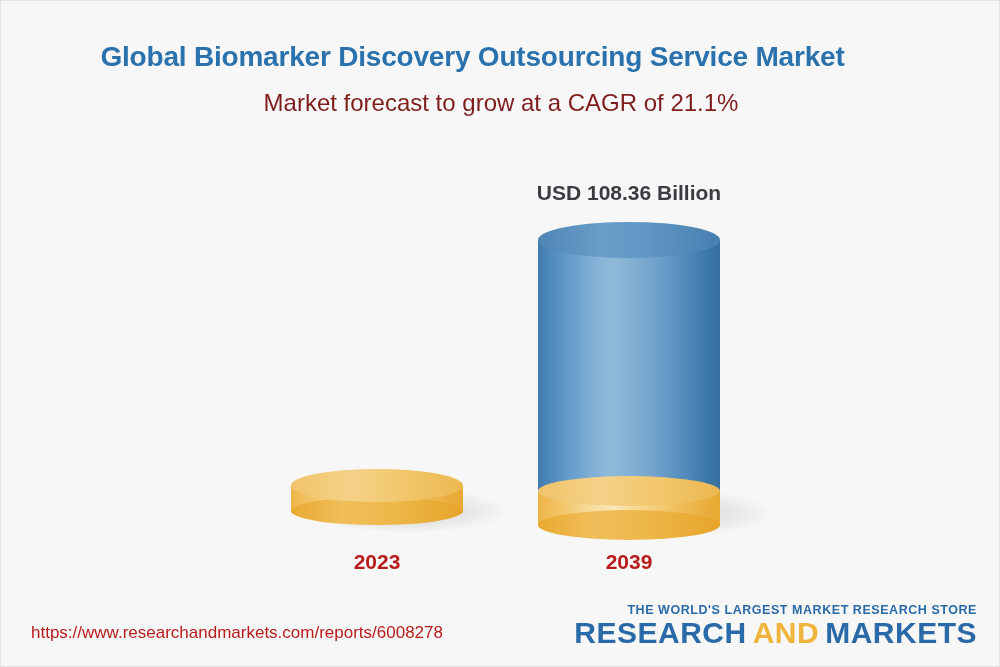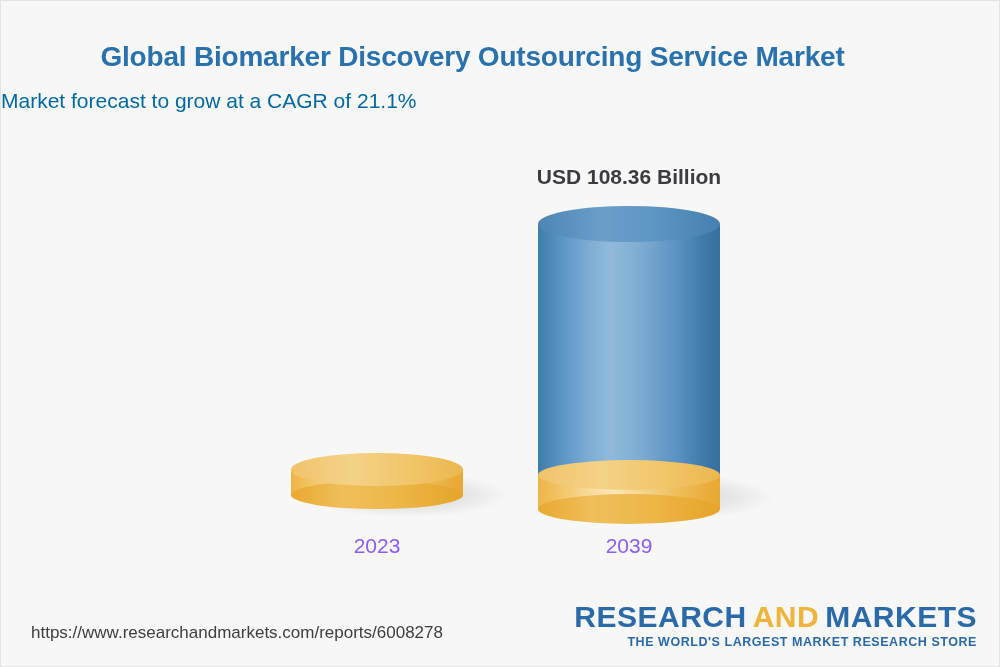--- a/index.html
+++ b/index.html
@@ -34,48 +34,49 @@
     font-weight: bold;
     color: #2a72ad;
     letter-spacing: -0.2px;
     white-space: nowrap;
   }
   #chart-subtitle {
     position: absolute;
     top: 88px;
     left: 0;
     width: 1000px;
-    font-size: 21px;
+    text-align: center;
+    font-size: 24px;
     font-weight: normal;
-    color: #0369a1;
+    color: #7f1d1d;
     white-space: nowrap;
   }
 
   
   #plot-area {
     position: absolute;
     left: 0;
-    top: 0;
+    top: 16px;
     width: 864px;
     height: 600px;
   }
 
   .value-label {
     position: absolute;
     font-size: 21px;
     font-weight: bold;
     color: #3b3b42;
     white-space: nowrap;
     text-align: center;
   }
   .year-label {
     position: absolute;
     font-size: 21px;
-    font-weight: normal;
-    color: #8b5cf6;
+    font-weight: bold;
+    color: #b91c1c;
     white-space: nowrap;
     text-align: center;
   }
 
   
   .cyl {
     position: absolute;
   }
   .cyl-shadow {
     position: absolute;
@@ -140,21 +141,21 @@
     background: linear-gradient(to right,
       #e9a930 0%, #f0be5a 30%, #edb749 60%, #e6a429 100%);
   }
 
   
   #footer-url {
     position: absolute;
     left: 30px;
     top: 622px;
     font-size: 17px;
-    color: #404040;
+    color: #b91c1c;
     white-space: nowrap;
   }
   #logo {
     position: absolute;
     right: 22px;
     top: 600px;
     text-align: right;
   }
   #logo-main {
     font-size: 30px;
@@ -210,17 +211,17 @@
       <div class="cyl-top gold-top" style="top:0px; height:33px;"></div>
     </div>
 
     <div class="year-label" style="left:276px; top:533px; width:200px;">2023</div>
 
   </div>
 
   <div id="footer-url">https://www.researchandmarkets.com/reports/6008278</div>
 
   <div id="logo">
+    <div id="logo-tagline">THE WORLD'S LARGEST MARKET RESEARCH STORE</div>
     <div id="logo-main"><span class="logo-blue">RESEARCH</span><span class="logo-gold" style="margin:0 6px;">AND</span><span class="logo-blue">MARKETS</span></div>
-    <div id="logo-tagline">THE WORLD'S LARGEST MARKET RESEARCH STORE</div>
   </div>
 
 </div>
 
 </body></html>

